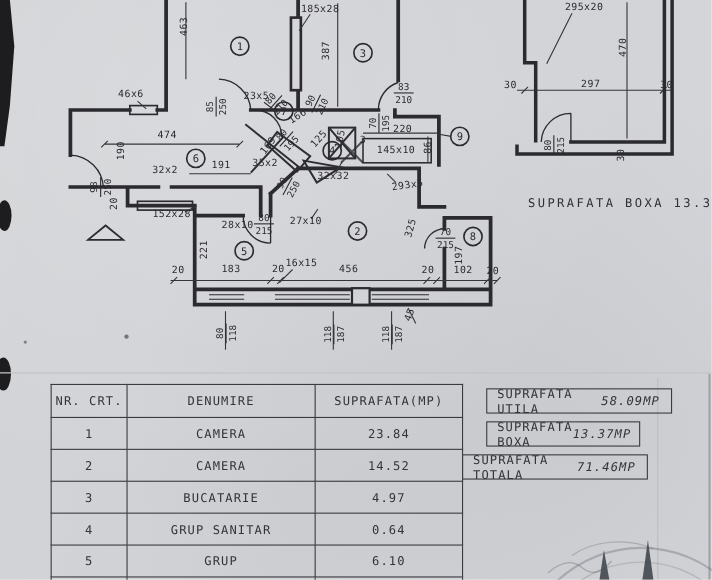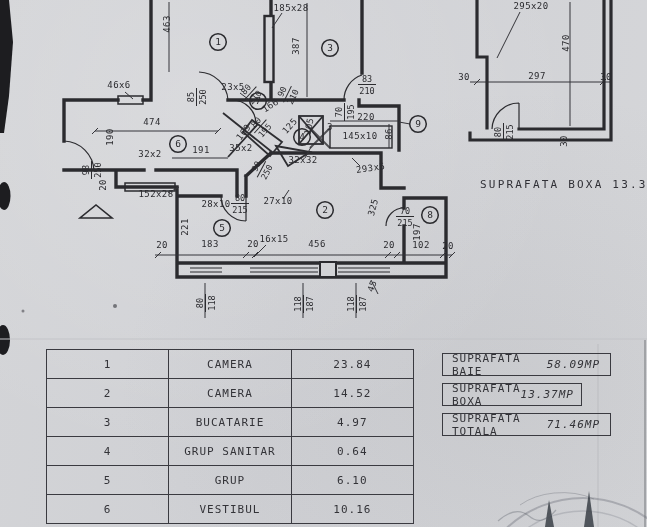--- a/index.html
+++ b/index.html
@@ -34,21 +34,21 @@
 
   
   .sumbox{
     position:absolute;height:23px;border:1.6px solid #3a3a40;
     display:flex;align-items:center;font-size:11px;color:#333338;
     letter-spacing:1px;padding:0 10px 0 9px;box-sizing:border-box;
   }
   .sumbox .val{margin-left:auto;font-style:italic;}
   #sum0{left:442px;top:353px;width:169px;}
   #sum1{left:442px;top:383px;width:140px;}
-  #sum2{left:442px;top:413px;width:169px;}
+  #sum2{left:420px;top:413px;width:169px;}
 </style>
 </head>
 <body>
 
 <svg id="plansvg" width="647" height="527" viewBox="0 0 647 527">
 
   <g>
     <path d="M0,0 H9 L13,42 L9,96 L4,133 L0,133 Z" fill="#1d1d20"></path>
     <ellipse cx="4" cy="196" rx="6.5" ry="14" fill="#1d1d20"></ellipse>
     <ellipse cx="3" cy="340" rx="7" ry="15" fill="#1d1d20"></ellipse>
@@ -288,20 +288,25 @@
         <text class="roomnum" text-anchor="middle" y="3.4">8</text>
       </g>
     </g>
   <g id="g-caption">
       <text class="cap" x="480" y="188">SUPRAFATA  BOXA   13.37MP</text>
     </g>
 </svg>
 
 <table class="area-table">
   <tbody>
+      <tr>
+    <th class="c-nr">NR. CRT.</th>
+    <th class="c-den">DENUMIRE</th>
+    <th class="c-sup">SUPRAFATA(MP)</th>
+  </tr>
   <tr>
     <td>1</td>
     <td>CAMERA</td>
     <td>23.84</td>
   </tr>
   <tr>
     <td>2</td>
     <td>CAMERA</td>
     <td>14.52</td>
   </tr>
@@ -322,21 +327,21 @@
   </tr>
   <tr>
     <td>6</td>
     <td>VESTIBUL</td>
     <td>10.16</td>
   </tr>
 </tbody>
   </table>
 
 <div class="sumbox" id="sum0">
-  <span>SUPRAFATA  BAIE</span>
+  <span>SUPRAFATA  UTILA</span>
   <span class="val">58.09MP</span>
 </div>
 <div class="sumbox" id="sum1">
   <span>SUPRAFATA  BOXA</span>
   <span class="val">13.37MP</span>
 </div>
 <div class="sumbox" id="sum2">
   <span>SUPRAFATA TOTALA</span>
   <span class="val">71.46MP</span>
 </div>

